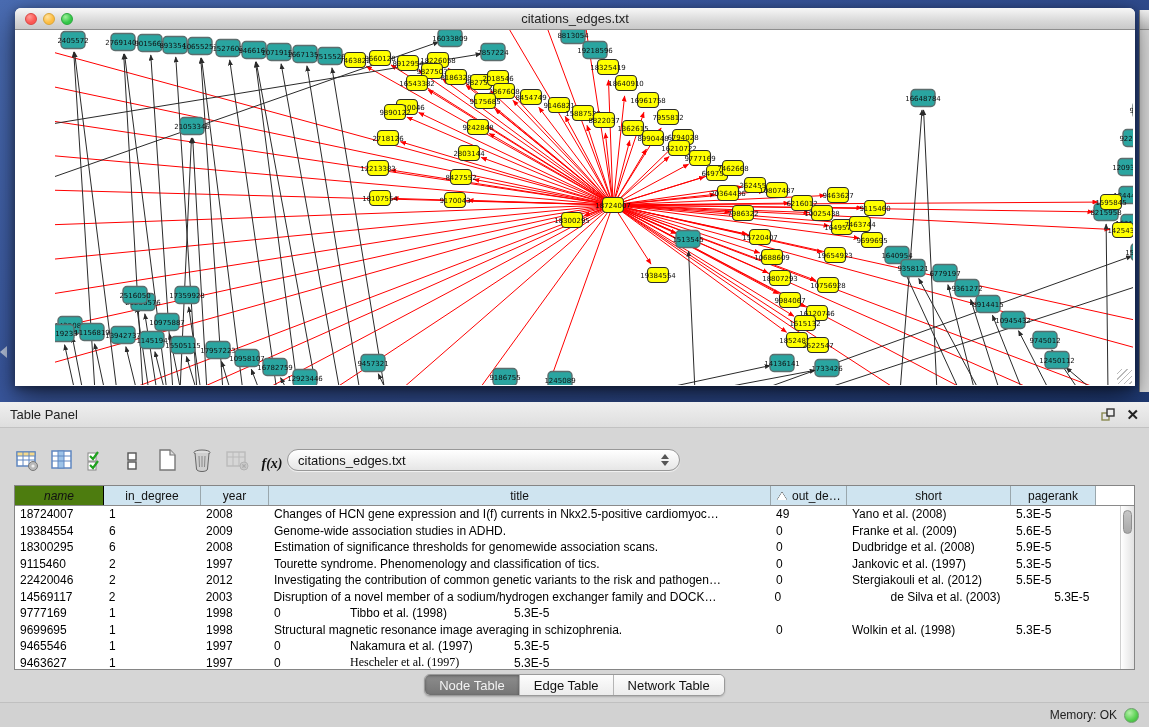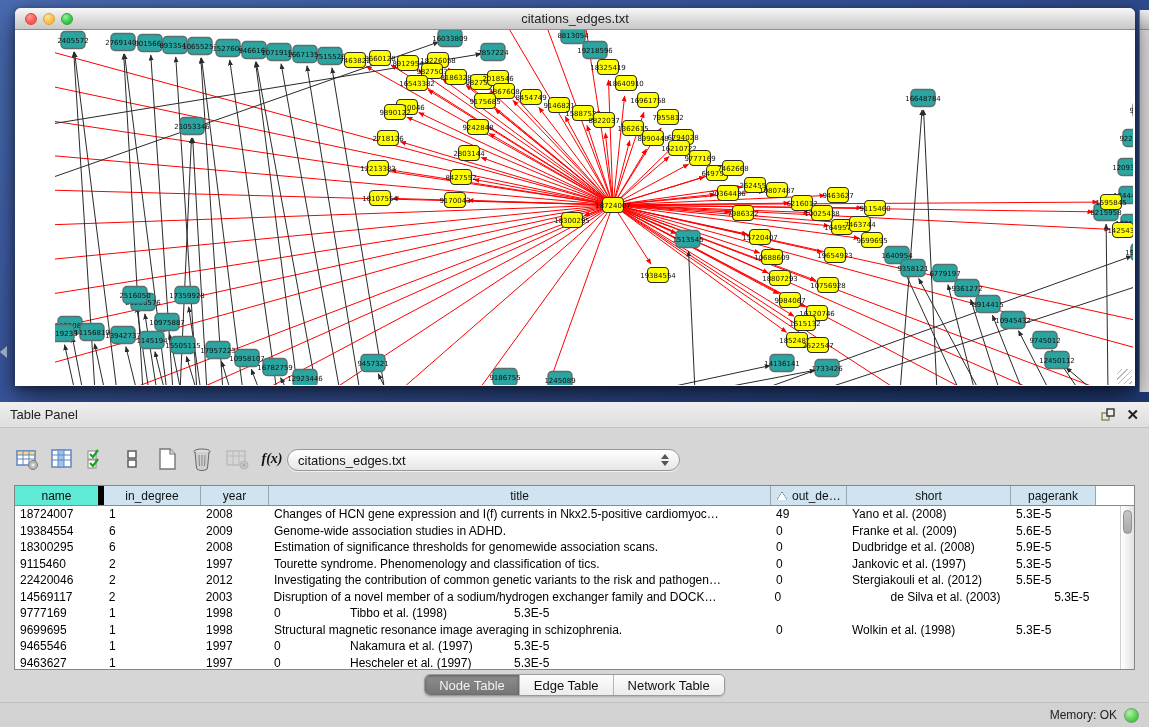--- a/index.html
+++ b/index.html
@@ -34,38 +34,38 @@
   
   .table-panel { position:absolute; left:0; top:402px; width:1149px; height:325px; background:#d6d6d6; }
   .panel-header { height:26px; background:linear-gradient(#efefef,#dedede); border-bottom:1px solid #c2c2c2;
     display:flex; align-items:center; padding:0 10px; }
   .panel-header .panel-title { font-size:13px; color:#222; }
   .panel-header .spacer { flex:1; }
   .panel-float { width:16px; height:16px; margin-right:10px; cursor:pointer; }
   .panel-close { font-size:15px; font-weight:bold; color:#222; cursor:pointer; line-height:16px; }
 
   .toolbar { position:absolute; left:14px; top:40px; height:34px; display:flex; align-items:center; gap:9px; }
-  .tool-btn { width:26px; height:26px; display:flex; align-items:center; justify-content:center; cursor:pointer; }
+  .tool-btn { width:26px; height:26px; display:flex; align-items:flex-end; justify-content:center; cursor:pointer; }
   .tool-btn.disabled { opacity:.45; cursor:default; }
   .fx-label { font-size:14px; font-style:italic; font-family:"Liberation Serif",serif; font-weight:bold; color:#111; }
   .table-select { position:absolute; left:287px; top:47px; width:393px; height:22px; border:1px solid #989898;
     border-radius:12px; background:linear-gradient(#ffffff,#e6e6e6); display:flex; align-items:center;
     padding:0 10px; cursor:pointer; box-shadow:0 1px 1px rgba(255,255,255,.7); }
   .table-select .sel-text { font-size:13px; color:#111; flex:1; }
   .spinner { display:flex; flex-direction:column; gap:2px; align-items:center; }
   .spinner i { width:0; height:0; border-left:4px solid transparent; border-right:4px solid transparent; }
   .spin-up { border-bottom:5px solid #555; }
   .spin-down { border-top:5px solid #555; }
 
   .data-table { position:absolute; left:14px; top:83px; width:1121px; height:185px; background:#fff;
     border:1px solid #858585; overflow:hidden; }
   .thead { display:flex; height:20px; border-bottom:1px solid #8a8a8a; }
   .th { font-size:12px; color:#111; display:flex; align-items:center; justify-content:center;
     background:#cfe4f0; border-right:1px solid #9aa7ad; overflow:hidden; white-space:nowrap; }
-  .th.col-name { background:#5eead4; border-right:6px solid #000000; }
+  .th.col-name { background:#4d7c0f; border-right:1px solid #000000;font-style:italic; }
   .th.sorted { justify-content:flex-start; padding-left:6px; }
   .sort-tri { width:0; height:0; border-left:5px solid transparent; border-right:5px solid transparent;
     border-bottom:8px solid #fff; margin-right:5px; position:relative; filter:drop-shadow(0 0 .5px #000) drop-shadow(0 0 .5px #000); }
   .tbody { position:relative; }
   .tr { display:flex; height:16.5px; }
   .td { font-size:12px; color:#000; padding-left:5px; white-space:nowrap; overflow:hidden; display:flex; align-items:center; }
   .vscroll { position:absolute; right:0px; top:20px; bottom:0; width:14px;
     background:linear-gradient(to right,#ffffff,#e2e2e2); border-left:1px solid #cfcfcf; }
   .vthumb { position:absolute; left:2px; top:4px; width:9px; height:24px; border-radius:5px;
     background:linear-gradient(#c6c6c6,#a8a8a8); border:1px solid #8f8f8f; }
@@ -920,21 +920,21 @@
           <div class="td" style="width: 68px;">1997</div>
           <div class="td" style="width: 76px;">0</div>
           <div class="td" style="width: 164px;">Nakamura et al. (1997)</div>
           <div class="td" style="width: 85px;">5.3E-5</div>
         </div>
         <div class="tr">
           <div class="td" style="width: 89px;">9463627</div>
           <div class="td" style="width: 97px;">1</div>
           <div class="td" style="width: 68px;">1997</div>
           <div class="td" style="width: 76px;">0</div>
-          <div class="td" style="width: 164px;">Hescheler et al. (1997)</div>
+          <div class="td" style="width: 164px; font-family: Liberation Serif, serif;">Hescheler et al. (1997)</div>
           <div class="td" style="width: 85px;">5.3E-5</div>
         </div>
       </div>
     <div class="vscroll">
         <div class="vthumb"></div>
       </div>
   </div>
 
   <div class="tab-row">
     <div class="segmented" id="tabset">

